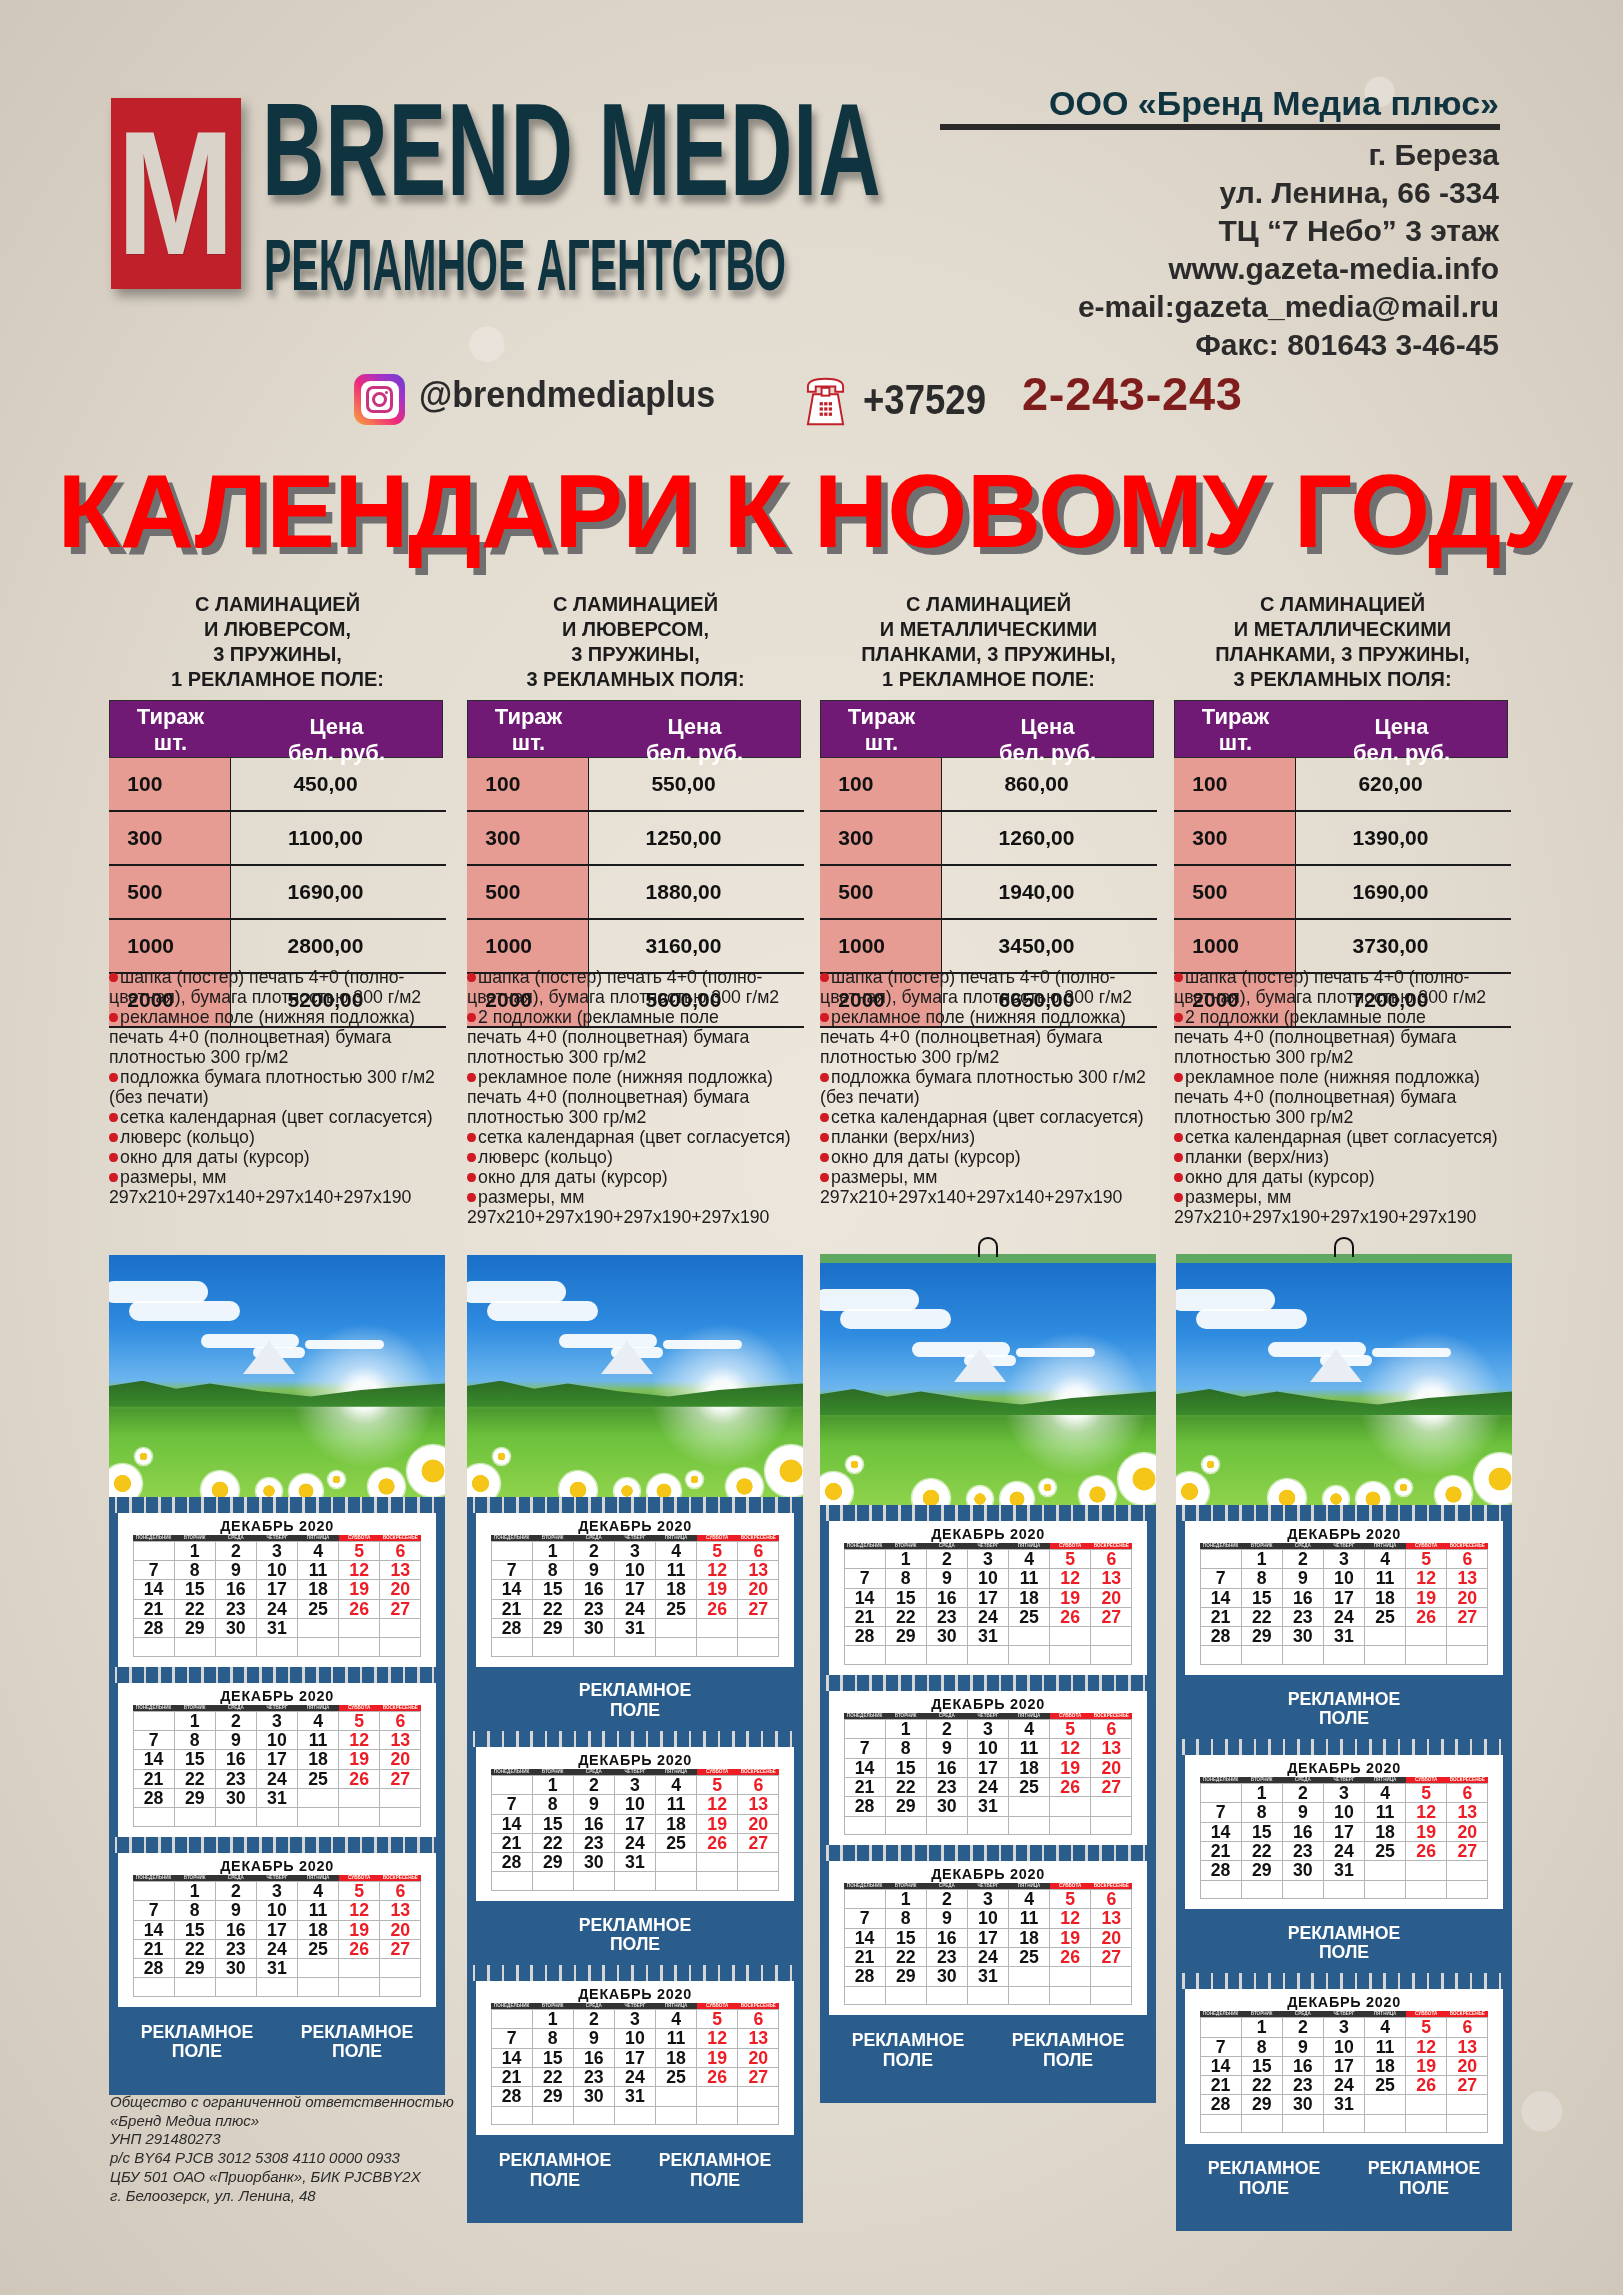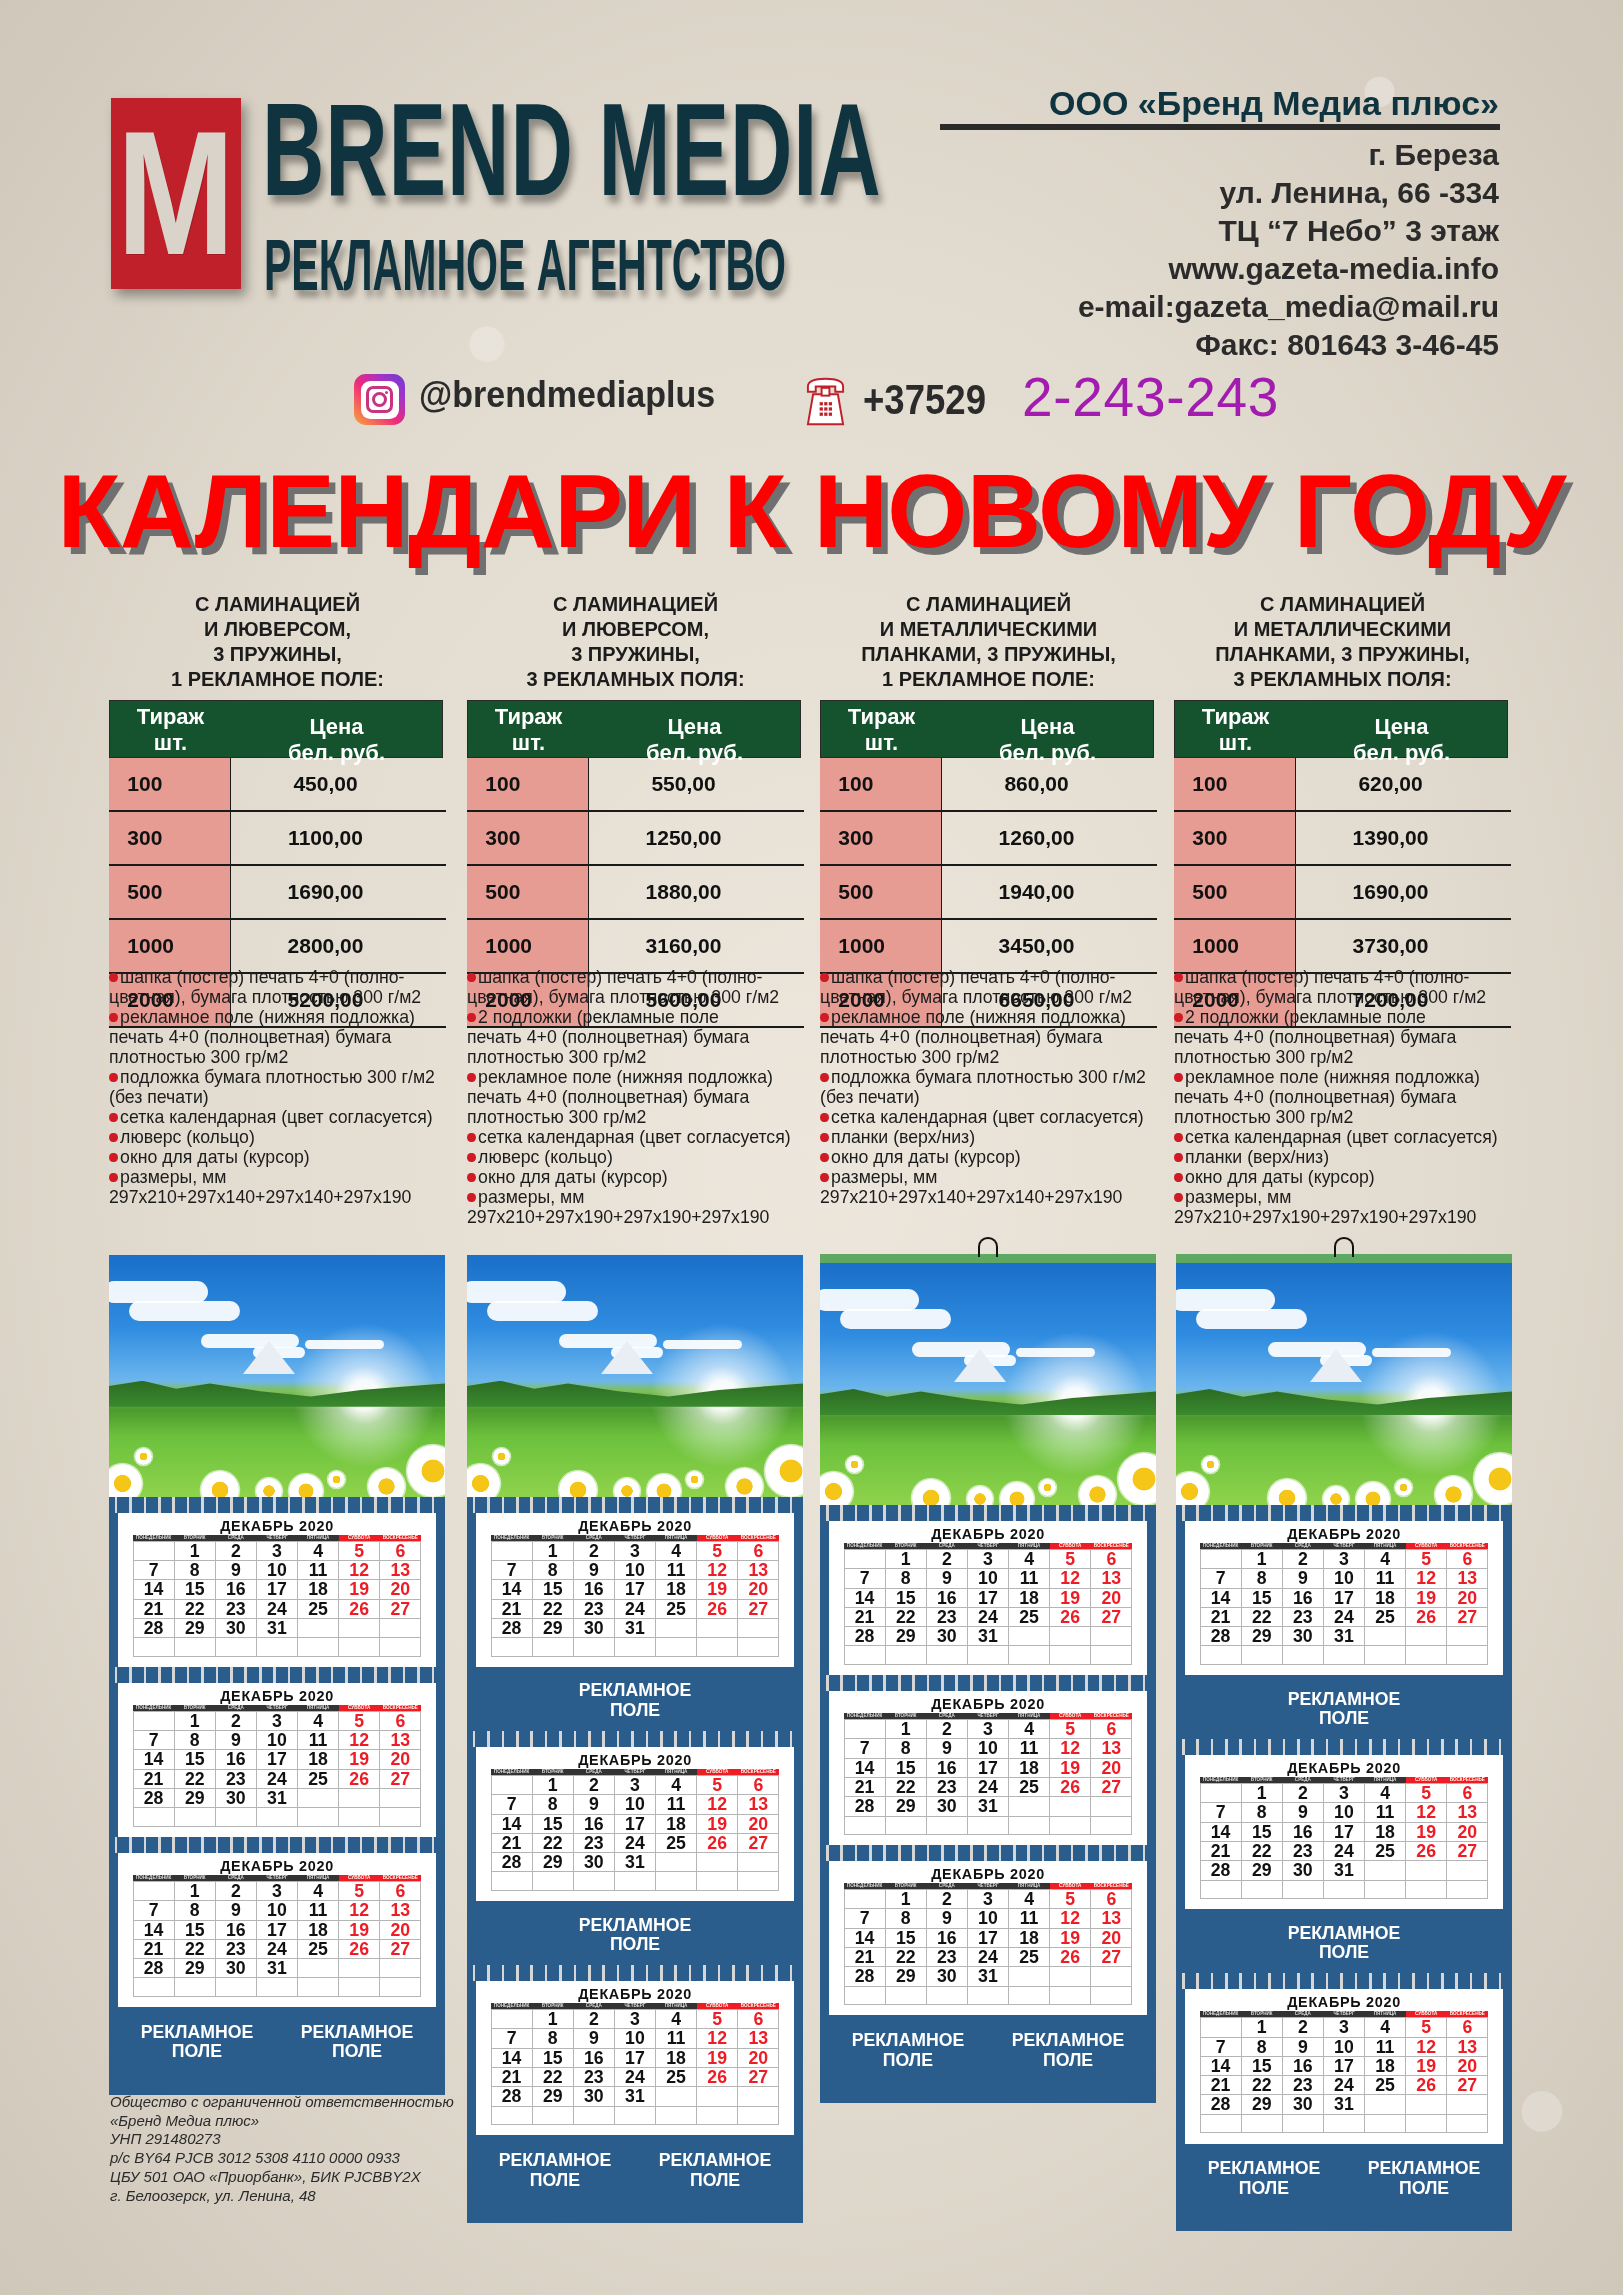--- a/index.html
+++ b/index.html
@@ -76,40 +76,40 @@
   .insta-handle {
     left: 419px; top: 376px; color: #2b2b2b; font-weight: 700; font-size: 37px; line-height: 1;
     transform: scaleX(0.92); transform-origin: left top; white-space: nowrap;
   }
   .phone-icon { left: 804px; top: 376px; width: 43px; height: 51px; }
   .phone-prefix {
     left: 863px; top: 378px; color: #2b2b2b; font-weight: 700; font-size: 43px; line-height: 1;
     transform: scaleX(0.85); transform-origin: left top; white-space: nowrap;
   }
   .phone-number {
-    left: 1022px; top: 370px; color: #a21caf; font-weight: 400; font-size: 55px; line-height: 1;
+    left: 1022px; top: 370px; color: #7f1d1d; font-weight: 700; font-size: 47px; line-height: 1;
     white-space: nowrap; letter-spacing: 0.7px;
   }
 
   .main-title {
     left: 0; top: 460px; width: 1623px; text-align: center;
     color: #ff0000; font-weight: 700; font-size: 103px; line-height: 1;
     text-shadow: 6.5px 6.5px 0 #707070;
     white-space: nowrap; letter-spacing: -0.7px;
   }
 
   
   .col-heading {
     width: 337px; text-align: center; color: #1c1c1c; font-weight: 700;
     font-size: 20px; line-height: 25px; top: 592px;
   }
   .col-heading div { white-space: nowrap; }
   .price-table { top: 700px; width: 337px; }
   .pt-head {
-    height: 58px; background: #14532d; border: 1.3px solid #2a2a2a;
+    height: 58px; background: #701a75; border: 1.3px solid #2a2a2a;
     display: flex; color: #fff; font-weight: 700; font-size: 22px; line-height: 26px;
     width: 334px;
   }
   .pt-head .h-qty { width: 121px; text-align: center; padding-top: 2.6px; }
   .pt-head .h-price { flex: 1; text-align: center; padding-top: 13px; }
   .pt-row { display: flex; height: 54px; border-bottom: 2.6px solid #1a1a1a; }
   .pt-row .qty {
     width: 122px; background: #e69c93; color: #111; font-weight: 700; font-size: 21px;
     display: flex; align-items: center; padding-left: 18.3px;
     border-right: 1.3px solid #1a1a1a;

